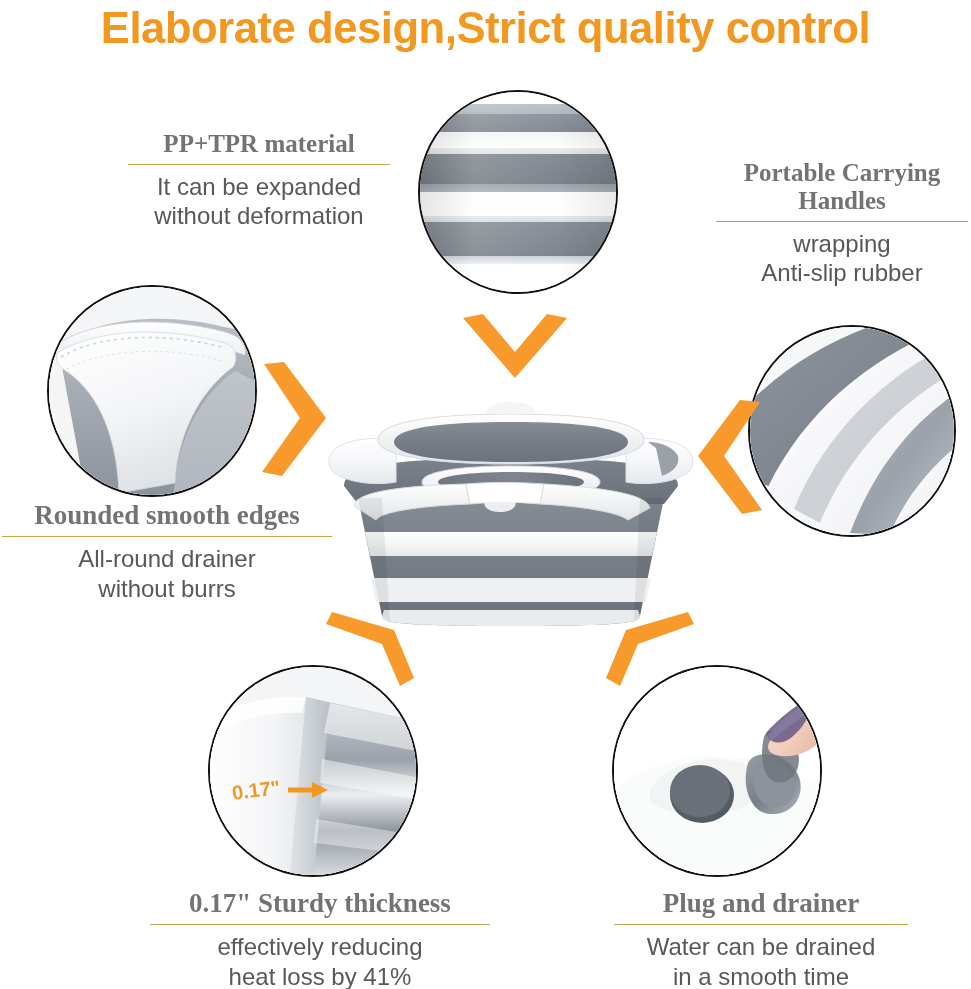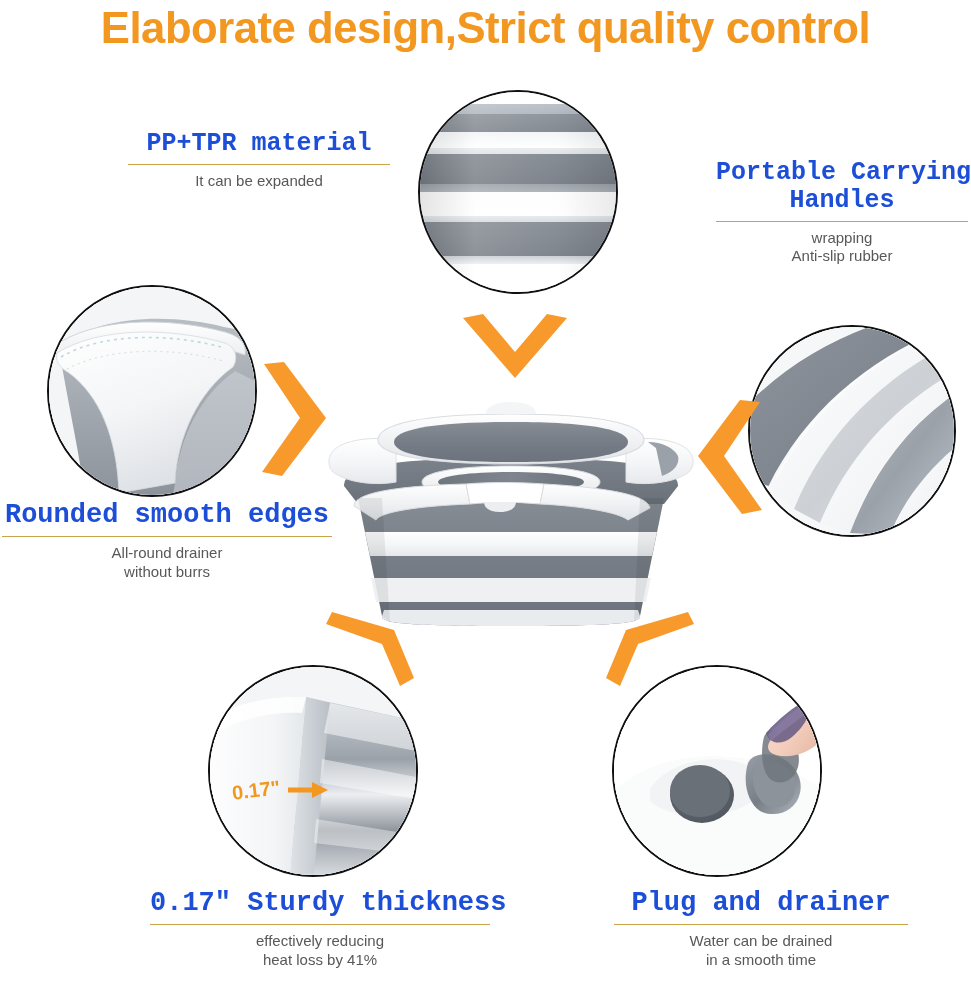--- a/index.html
+++ b/index.html
@@ -28,36 +28,36 @@
     font-size: 45px;
     letter-spacing: -0.5px;
     color: #F2971F;
     white-space: nowrap;
     transform: scaleX(0.97);
   }
 
   
   .caption { position: absolute; }
   .caption .cap-head {
-    font-family: Liberation Mono, monospace;
+    font-family: Liberation Serif, serif;
     font-weight: bold;
-    color: #1d4ed8;
+    color: #737373;
     font-size: 25px;
     line-height: 1.12;
     white-space: nowrap;
   }
   .caption .cap-rule {
     height: 0;
     border-top: 1.5px solid #C9A24A;
     margin: 6px 0 7px 0;
   }
   .caption .cap-sub {
     font-family: "Liberation Sans", sans-serif;
     color: #58585A;
-    font-size: 15px;
+    font-size: 24px;
     line-height: 1.22;
     white-space: nowrap;
   }
 
   .cap-center { text-align: center; }
 
   #cap-material   { left: 128px; top: 130px; width: 262px; }
   #cap-handles    { left: 716px; top: 159px; width: 252px; }
   #cap-edges      { left: 2px;   top: 500px; width: 330px; }
   #cap-thickness  { left: 150px; top: 888px; width: 340px; }
@@ -152,20 +152,21 @@
 <div id="page-title">Elaborate design,Strict quality control</div>
 
 <div class="bubble" id="bubble-material">
   <div class="photo tex-stripes"></div>
 </div>
 
 <div class="caption cap-center" id="cap-material">
   <div class="cap-head">PP+TPR material</div>
   <div class="cap-rule"></div>
   <div class="cap-sub">It can be expanded</div>
+  <div class="cap-sub">without deformation</div>
 </div>
 
 <div class="caption cap-center" id="cap-handles">
   <div class="cap-head">Portable Carrying</div>
   <div class="cap-head">Handles</div>
   <div class="cap-rule"></div>
   <div class="cap-sub">wrapping</div>
   <div class="cap-sub">Anti-slip rubber</div>
 </div>
 

